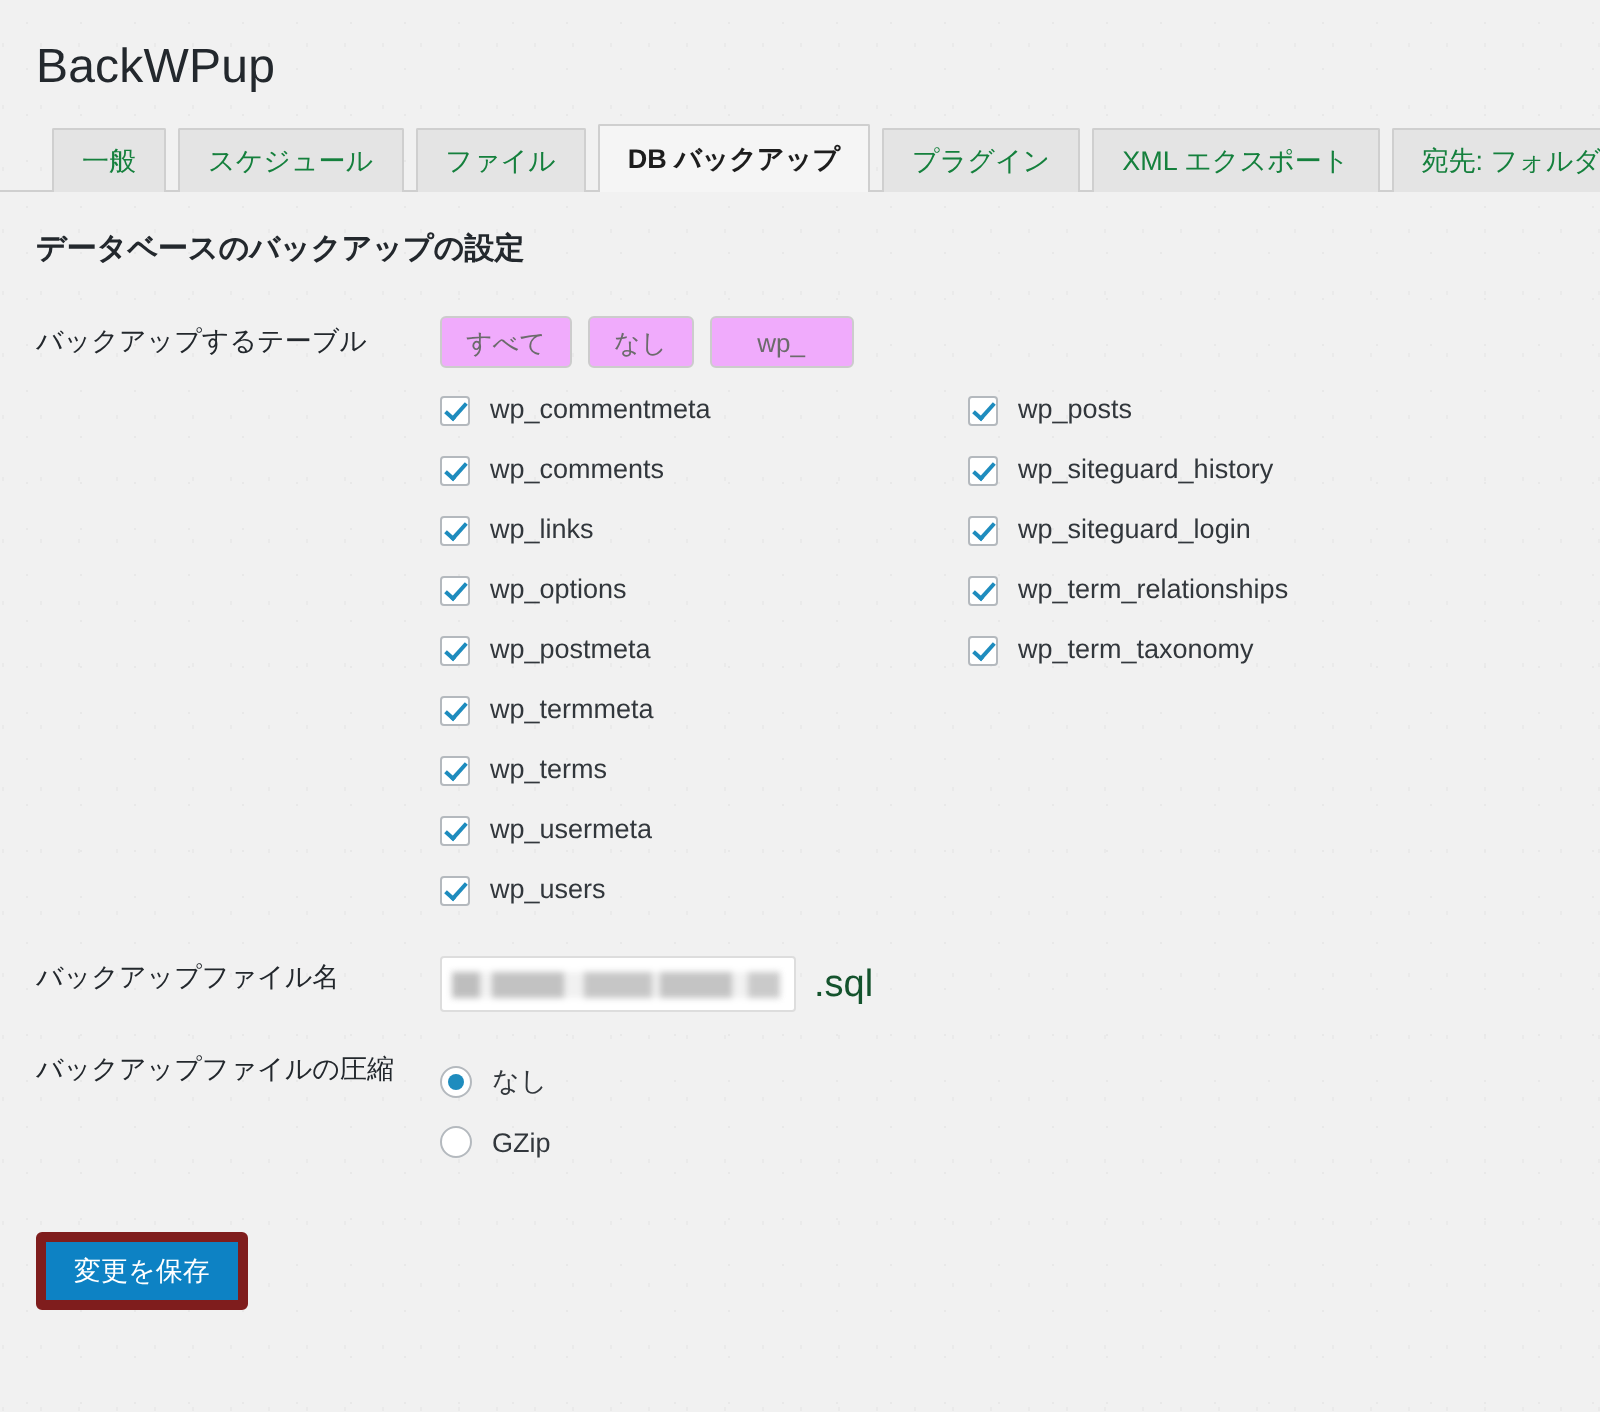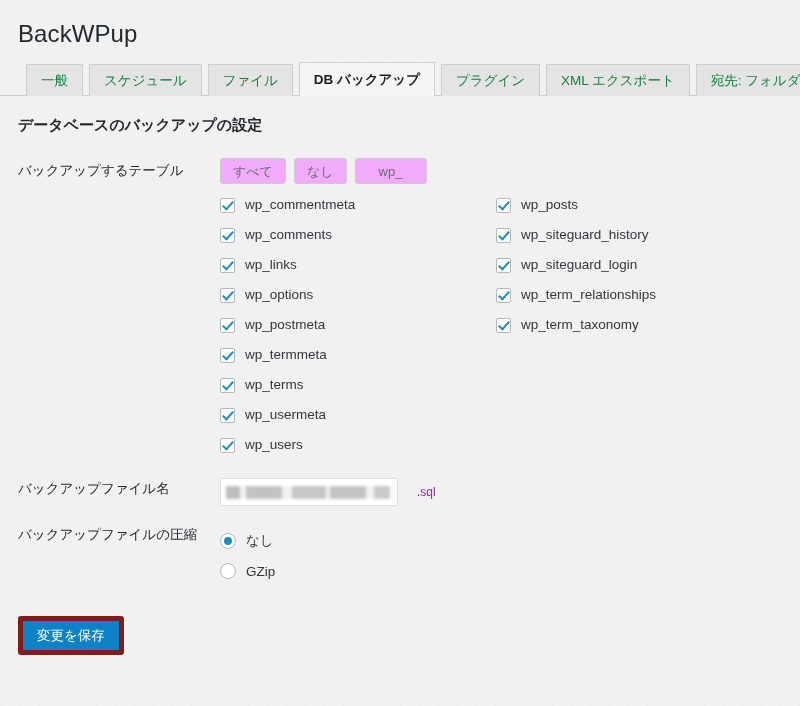--- a/index.html
+++ b/index.html
@@ -137,21 +137,21 @@
     box-sizing: border-box;
     display: inline-flex;
     align-items: center;
     justify-content: center;
   }
   .button-small.wide { min-width: 72px; }
 
   
   .checkbox-columns {
     display: flex;
-    gap: 16px;
+    gap: 4px;
     margin-top: 2px;
   }
   .cb-col {
     display: flex;
     flex-direction: column;
   }
   .cb-col.col-left { width: 260px; }
   .cb-col.col-right { width: 260px; }
   .cb-item {
     display: flex;
@@ -216,23 +216,23 @@
       linear-gradient(90deg,
         #b9b9b9 0 14px, #f2f2f2 14px 20px,
         #bdbdbd 20px 56px, #f0f0f0 56px 66px,
         #c2c2c2 66px 100px, #efefef 100px 104px,
         #bfbfbf 104px 140px, #f1f1f1 140px 148px,
         #c6c6c6 148px 168px);
     filter: blur(1.6px);
     opacity: .92;
   }
   .suffix {
-    font-size: 12px;
-    color: #a21caf;
-    margin-left: 19px;
+    font-size: 19px;
+    color: #14532d;
+    margin-left: 9px;
     line-height: 1;
   }
 
   
   .radio-list { padding-top: 4px; }
   .radio-item {
     display: flex;
     align-items: center;
     height: 30px;
     font-size: 13.5px;

